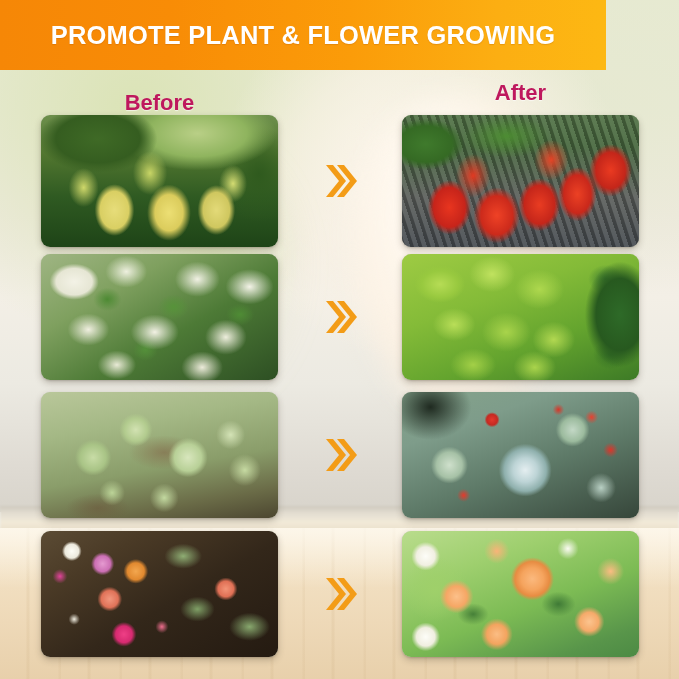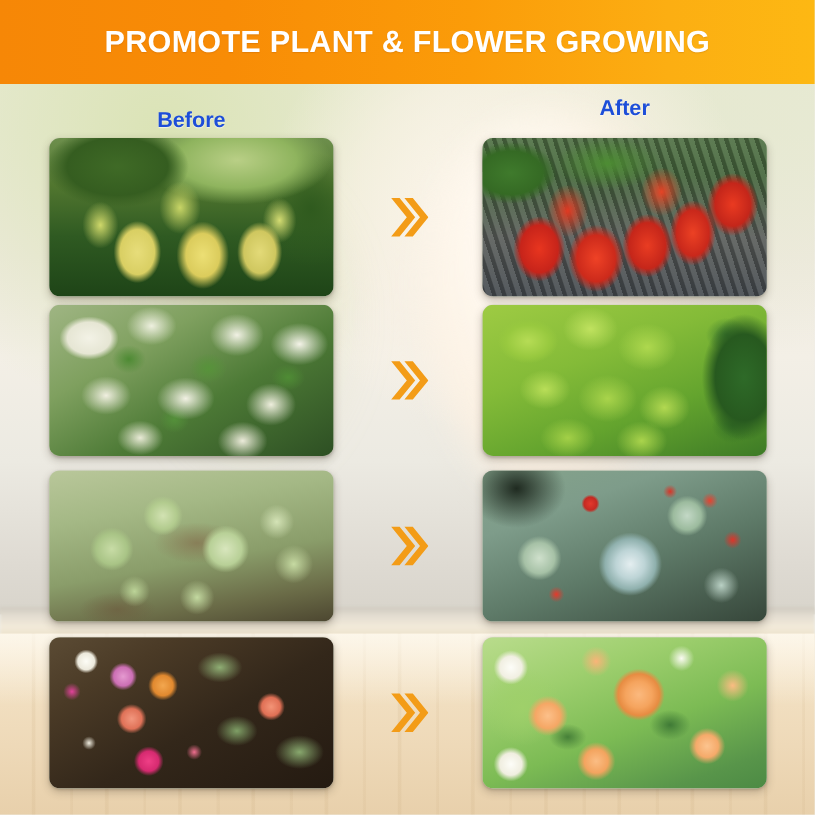--- a/index.html
+++ b/index.html
@@ -48,37 +48,37 @@
         rgba(186,152,104,.09) 59px, rgba(186,152,104,.09) 61px),
       linear-gradient(180deg,#f6e7cd 0%, #f2e0c2 30%, #eed9b8 62%, #e8d0ab 100%);
   }
   .bg-table-sheen {
     position:absolute; left:0; right:0; top:528px; height:60px;
     background:linear-gradient(180deg, rgba(255,252,244,.75), rgba(255,252,244,0));
   }
 
   
   #banner {
-    position:absolute; left:0; top:0; width:679px; height:70px; z-index:5;
+    position:absolute; left:0; top:0; width:606px; height:70px; z-index:5;
     background:linear-gradient(90deg,#f68706 0%, #f88c06 28%, #fb9c09 58%, #fcae12 82%, #fdb813 100%);
     display:flex; align-items:center; justify-content:center;
   }
   #banner-title {
     color:#ffffff;
     font-size:25.5px;
     font-weight:bold;
     letter-spacing:.2px;
     white-space:nowrap;
     text-shadow:0 1px 1px rgba(150,70,0,.22);
   }
 
   
   .col-label {
     position:absolute; z-index:6;
-    font-size:18px; font-weight:bold; color:#1d4ed8;
+    font-size:22px; font-weight:bold; color:#be185d;
     text-shadow:0 1px 1px rgba(255,255,255,.65);
   }
   #label-before { left:41px; top:90px; width:237px; text-align:center; }
   #label-after  { left:402px; top:80px; width:237px; text-align:center; }
 
   
   #rows { position:absolute; inset:0; z-index:6; }
   .row { position:absolute; left:0; width:679px; }
   .row-1 { top:115px; height:132px; }
   .row-2 { top:254px; height:126px; }

